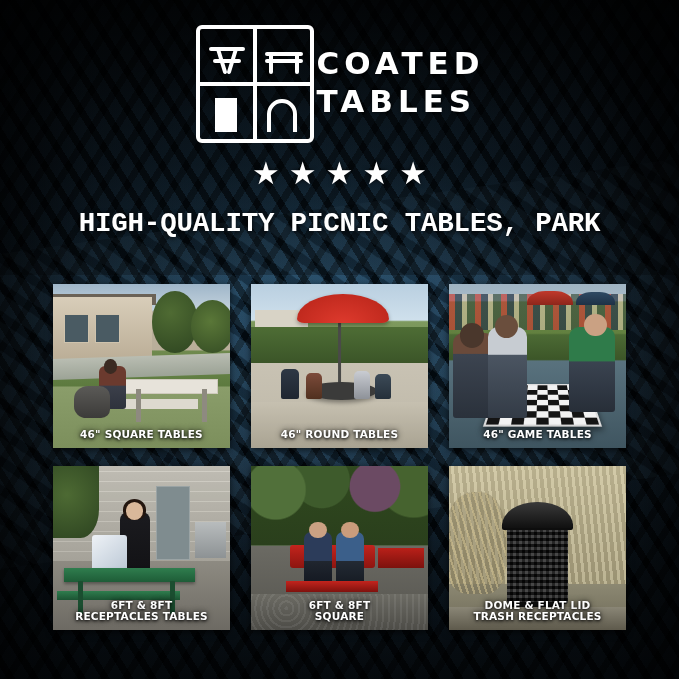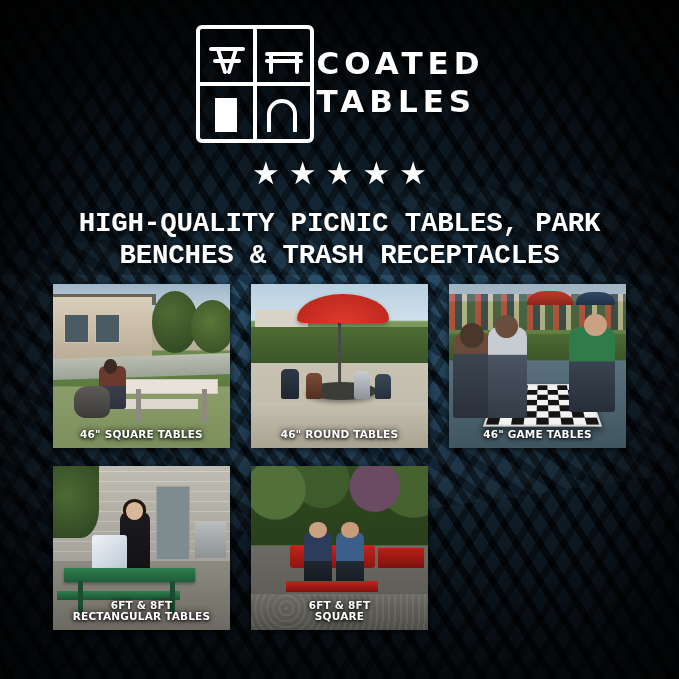--- a/index.html
+++ b/index.html
@@ -496,21 +496,20 @@
   <div class="stars">
     <span class="star">★</span>
     <span class="star">★</span>
     <span class="star">★</span>
     <span class="star">★</span>
     <span class="star">★</span>
   </div>
 
   <div class="headline">
     <span class="l1">HIGH-QUALITY PICNIC TABLES, PARK</span>
-    <span class="l2">BENCHES &amp; TRASH RECEPTACLES</span>
   </div>
 
   <div class="grid">
 
     <div class="card">
       <div class="photo p1">
         <div class="bldg-roof"></div>
         <div class="bldg"></div>
         <div class="win w1"></div>
         <div class="win w2"></div>
@@ -570,21 +569,21 @@
         <div class="w-hair"></div>
         <div class="w-head"></div>
         <div class="bag"></div>
         <div class="tabletop"></div>
         <div class="seat"></div>
         <div class="tleg t1"></div>
         <div class="tleg t2"></div>
       </div>
       <div class="caption">
         <span>6FT &amp; 8FT</span><br>
-        <span>RECTANGULAR TABLES</span>
+        <span>RECEPTACLES TABLES</span>
       </div>
     </div>
 
     <div class="card">
       <div class="photo p5">
         <div class="foliage"></div>
         <div class="bench2"></div>
         <div class="bench-back"></div>
         <div class="boy1"></div>
         <div class="b1-head"></div>
@@ -592,15 +591,30 @@
         <div class="b2-head"></div>
         <div class="bench-seat"></div>
         <div class="gravel"></div>
       </div>
       <div class="caption">
         <span>6FT &amp; 8FT</span><br>
         <span>SQUARE</span>
       </div>
     </div>
 
+    <div class="card">
+      <div class="photo p6">
+        <div class="grass"></div>
+        <div class="shrub"></div>
+        <div class="can-body"></div>
+        <div class="can-rim"></div>
+        <div class="can-dome"></div>
+        <div class="can-base"></div>
+        <div class="path"></div>
+      </div>
+      <div class="caption">
+        <span>DOME &amp; FLAT LID</span><br>
+        <span>TRASH RECEPTACLES</span>
+      </div>
+    </div>
 
   </div>
 </div>
 
 </body></html>

